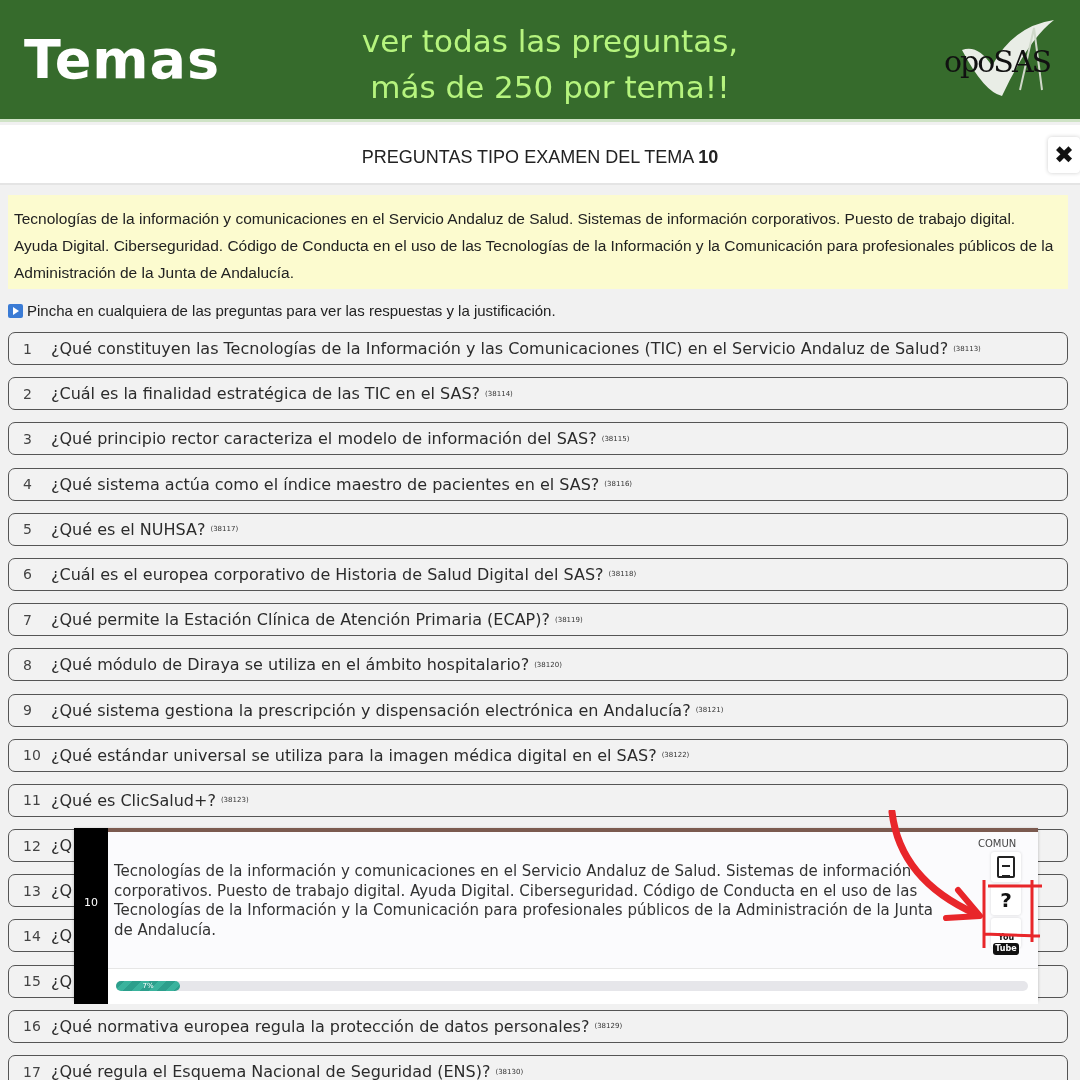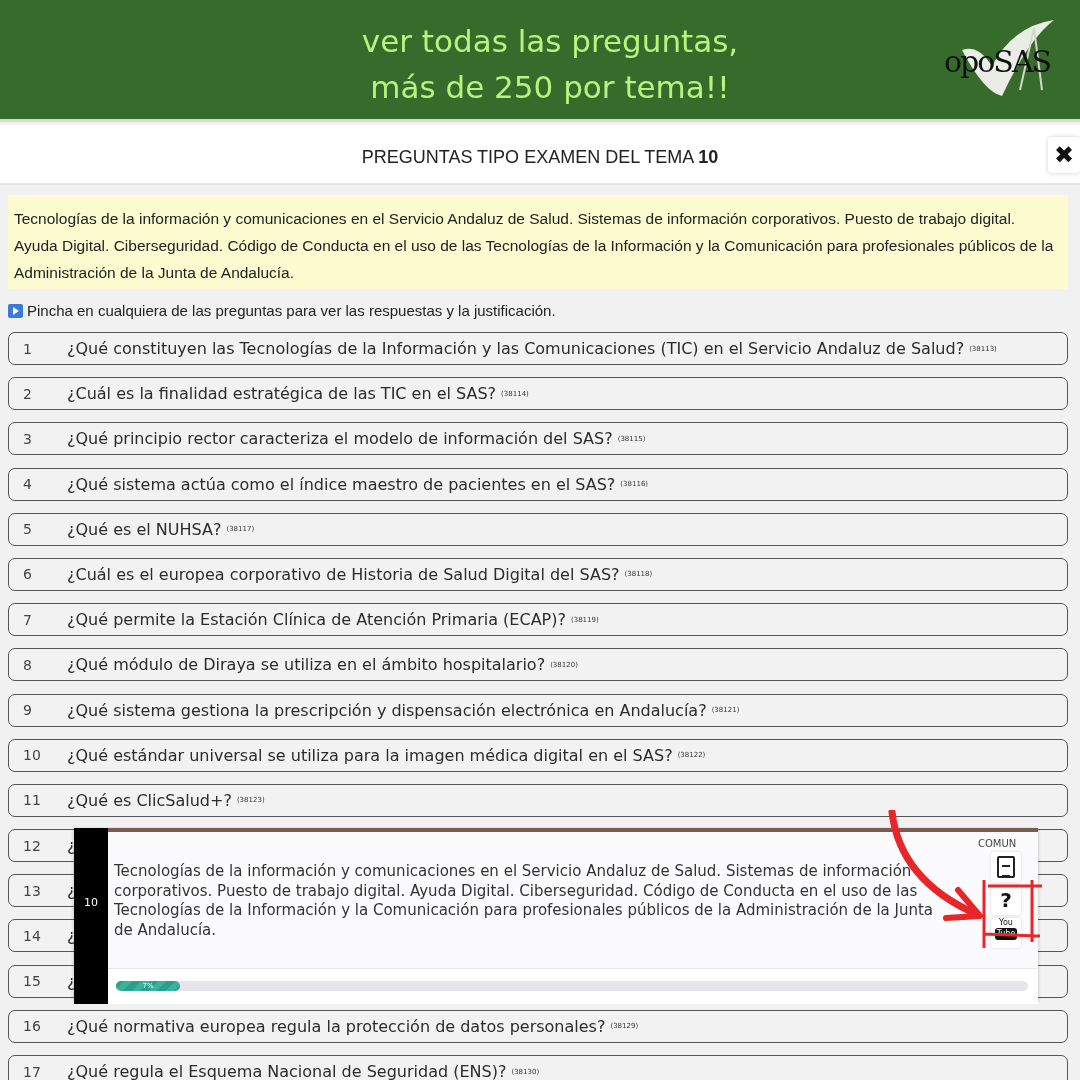--- a/index.html
+++ b/index.html
@@ -19,45 +19,46 @@
 
     .content { position: absolute; left: 0; top: 187px; width: 1080px; height: 893px; background: #f1f1f1; }
     .topic-box { position: absolute; left: 8px; top: 8px; width: 1060px; height: 94px; background: #fcfbcf; padding: 10px 6px; font-family: "Liberation Sans", sans-serif; font-size: 15.5px; line-height: 27px; color: #222; }
     .hint { position: absolute; left: 8px; top: 115px; font-family: "Liberation Sans", sans-serif; font-size: 15px; color: #222; display: flex; align-items: center; gap: 4px; }
     .play-icon { width: 15px; height: 14px; background: #3a7bd5; border-radius: 2px; position: relative; }
     .play-icon::after { content: ""; position: absolute; left: 5px; top: 3px; border-left: 6px solid #fff; border-top: 4px solid transparent; border-bottom: 4px solid transparent; }
 
     .q-list { position: absolute; left: 8px; top: 145px; width: 1060px; }
     .q-item { height: 33px; margin-bottom: 12.2px; border: 1.5px solid #555; border-radius: 7px; background: #f2f2f2; display: flex; align-items: center; padding-left: 14px; font-family: "DejaVu Sans", sans-serif; font-size: 16px; color: #2b2b2b; white-space: nowrap; overflow: hidden; }
     .q-num { width: 26px; color: #444; font-size: 14px; }
-    .q-text { margin-left: 18px; }
+    .q-text { margin-left: 2px; }
     .q-id { font-size: 7px; margin-left: 5px; color: #333; }
 
     .popup { position: absolute; left: 74px; top: 828px; width: 964px; height: 172px; background: #fbfbfd; border-top: 4px solid #7b5a4f; box-shadow: 0 1px 3px rgba(0,0,0,0.25); }
     .popup-side { position: absolute; left: 0; top: -4px; width: 34px; height: 176px; background: #000; }
     .popup-num { position: absolute; left: 0; top: 68px; width: 34px; text-align: center; color: #fff; font-size: 11px; font-family: "DejaVu Sans", sans-serif; }
     .popup-text { position: absolute; left: 40px; top: 30px; width: 830px; font-family: "DejaVu Sans", sans-serif; font-size: 15px; line-height: 19.5px; color: #333; }
     .popup-footer { position: absolute; left: 34px; top: 136px; width: 930px; height: 36px; border-top: 1px solid #e6e6e6; background: #fff; }
     .progress-track { position: absolute; left: 8px; top: 12px; width: 912px; height: 10px; background: #e6e6ea; border-radius: 5px; }
     .progress-fill { position: absolute; left: 0; top: 0; width: 64px; height: 10px; background: repeating-linear-gradient(135deg, #2c9f8c 0 6px, #3ab39d 6px 12px); border-radius: 5px; color: #fff; font-size: 7px; text-align: center; line-height: 10px; }
     .popup-tools { position: absolute; left: 904px; top: 6px; width: 56px; }
     .tools-label { font-family: "DejaVu Sans", sans-serif; font-size: 10px; color: #444; }
     .tool { width: 30px; height: 30px; margin: 3px auto 0; background: #fff; box-shadow: 0 0 3px rgba(0,0,0,0.15); border-radius: 3px; text-align: center; }
     .doc-icon { display: inline-block; width: 18px; height: 22px; border: 2px solid #222; border-radius: 2px; margin-top: 4px; position: relative; }
     .doc-icon::after { content: ""; position: absolute; left: 3px; top: 7px; width: 8px; height: 8px; border-top: 2px solid #222; border-bottom: 2px solid #222; }
     .help-icon { font-size: 20px; font-weight: bold; line-height: 30px; color: #111; }
-    .yt-icon { font-size: 8px; line-height: 10px; font-weight: normal; color: #111; padding-top: 0; }
+    .yt-icon { font-size: 8px; line-height: 10px; font-weight: bold; color: #111; padding-top: 15px; }
     .yt-icon span { display: inline-block; background: #111; color: #fff; border-radius: 3px; padding: 1px 2px; }
 
     .annot-arrow { position: absolute; left: 880px; top: 810px; width: 170px; height: 140px; pointer-events: none; }
   </style>
 </head>
 <body>
 
 <div class="banner">
+  <div class="banner-title">Temas</div>
   <div class="banner-promo">
     <div>ver todas las preguntas,</div>
     <div>más de 250 por tema!!</div>
   </div>
   <div class="logo">
     <svg class="logo-swoosh" viewBox="0 0 100 78">
       <path d="M4 30 Q20 24 34 46 Q55 6 96 0 Q70 20 44 76 Q26 72 4 30 Z" fill="#e9ede6"></path>
       <path d="M62 70 L76 8 L84 70" fill="none" stroke="#cfd8c9" stroke-width="2"></path>
     </svg>
     <div class="logo-text">opoSAS</div>

